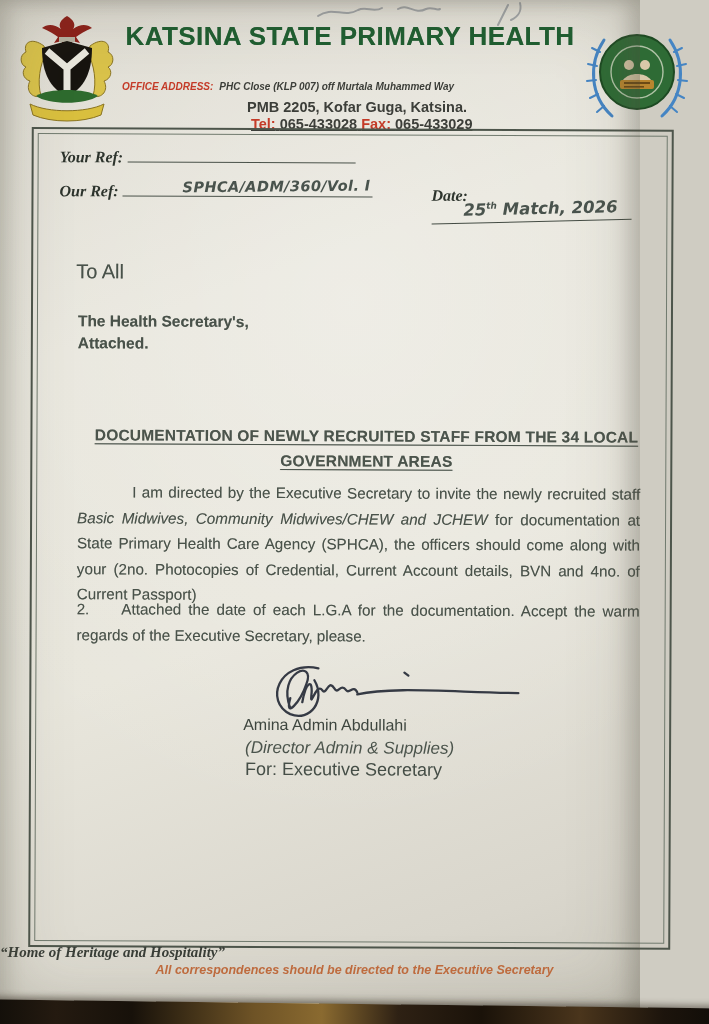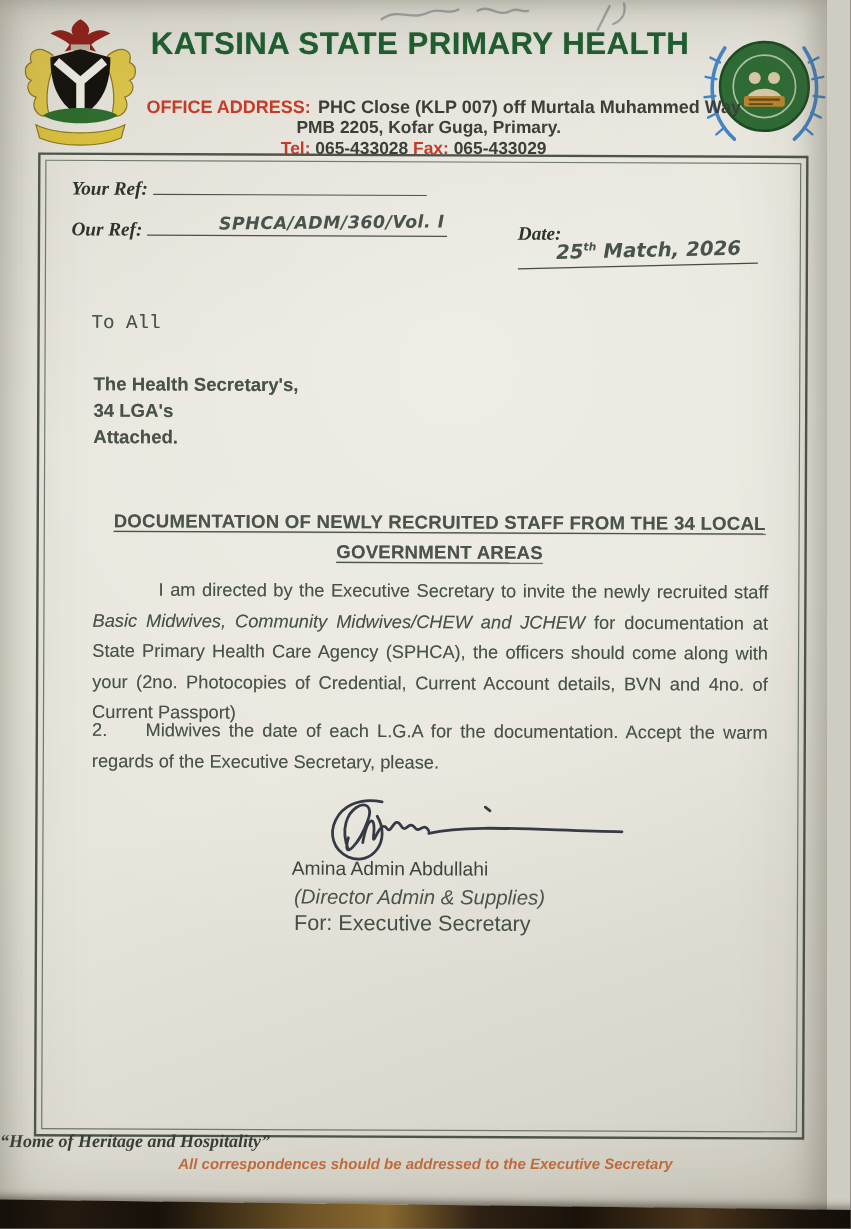--- a/index.html
+++ b/index.html
@@ -5,45 +5,45 @@
   html,body{margin:0;padding:0;}
   body{
     width:709px;height:1024px;overflow:hidden;
     font-family:"Liberation Sans",sans-serif;
     background:#14100a;
   }
   .scene{position:relative;width:709px;height:1024px;overflow:hidden;background:#cfccc2;}
 
   
   .paper{
-    position:absolute;left:0;top:0;width:689px;height:1010px;
+    position:absolute;left:0;top:0;width:640px;height:1010px;
     background:
       radial-gradient(120% 80% at 55% 30%, rgba(255,255,255,.30), rgba(0,0,0,0) 65%),
       linear-gradient(160deg,#dbd8ce 0%,#e7e5db 30%,#e8e6dc 58%,#d9d6cc 88%,#cfccc1 100%);
   }
   .vignette{position:absolute;inset:0;pointer-events:none;
     box-shadow:inset 0 0 70px rgba(90,85,70,.28), inset -12px 0 18px rgba(80,78,68,.22), inset 10px 0 16px rgba(80,78,68,.15);}
   .table-surface{
     position:absolute;left:-20px;top:1004px;width:760px;height:60px;
     transform:rotate(0.7deg);transform-origin:50% 0;
     background:linear-gradient(90deg,#0e0c08 0%,#241a10 10%,#17110a 20%,#6e5326 36%,#8a6a30 45%,#2e2114 55%,#1a1209 66%,#4a351c 79%,#1c140c 90%,#0c0a06 100%);
     box-shadow:0 -3px 6px rgba(40,30,20,.45);
   }
   .scribble{position:absolute;left:300px;top:0;opacity:.65;}
 
   
   .coat{position:absolute;left:16px;top:12px;}
   .seal{position:absolute;left:584px;top:22px;}
   .title{position:absolute;left:110px;top:22px;width:480px;text-align:center;
     color:var(--brand_green,#1e5e30);font-weight:bold;font-size:26px;line-height:1.12;letter-spacing:.4px;
     text-shadow:0 0 .6px rgba(30,80,45,.6);}
-  .addr-row1{position:absolute;left:122px;top:81px;font-size:15px;font-weight:bold;color:#3c3e39;white-space:nowrap;}
+  .addr-row1{position:absolute;left:122px;top:81px;font-size:10px;font-weight:bold;color:#3c3e39;white-space:nowrap;font-style:italic;}
   .addr-label{color:var(--accent_red,#c43b28);margin-right:6px;}
   .addr-row2{position:absolute;left:247px;top:99px;font-size:14.5px;font-weight:bold;color:#3c3e39;}
-  .addr-row3{position:absolute;left:234px;top:116px;font-size:14.5px;font-weight:bold;color:#3c3e39;}
+  .addr-row3{position:absolute;left:251px;top:116px;font-size:14.5px;font-weight:bold;color:#3c3e39;text-decoration:underline;}
   .red{color:var(--accent_red,#c43b28);}
 
   
   .box{position:absolute;left:30px;top:127px;width:638px;height:816px;
     border:2px solid #4d554b;transform:rotate(.25deg);transform-origin:0 50%;}
   .box::before{content:"";position:absolute;inset:4px;border:1.4px solid #707a6e;}
 
   
   .serifbi{font-family:"Liberation Serif",serif;font-style:italic;font-weight:bold;color:#2d342d;}
   .your-ref{position:absolute;left:26px;top:18px;font-size:16px;}
@@ -52,21 +52,21 @@
   .our-ref-val{position:absolute;left:60px;top:-4px;width:230px;text-align:left;}
   .hand{font-family:"DejaVu Sans",sans-serif;font-style:italic;color:#49534d;}
   .hand-ref{font-size:14.5px;letter-spacing:.4px;transform:rotate(-.8deg);display:inline-block;}
   .date-blk{position:absolute;left:398px;top:56px;font-size:16px;}
   .date-line{display:inline-block;width:200px;border-bottom:1.8px solid #444c44;height:16px;position:relative;transform:rotate(-1.6deg);}
   .date-val{position:absolute;left:32px;top:-6px;font-size:16.5px;white-space:nowrap;}
   .date-val sup{font-size:9px;}
 
   
   .bodytext{color:#49524a;text-shadow:0 0 .5px rgba(73,82,74,.45);}
-  .to-all{position:absolute;left:43px;top:131px;font-size:16px;font-family:Liberation Mono, monospace;}
+  .to-all{position:absolute;left:43px;top:131px;font-size:20px;}
   .recipient{position:absolute;left:45px;top:181px;font-size:15.5px;line-height:22px;font-weight:bold;}
   .subject{position:absolute;left:49px;top:294px;width:570px;text-align:center;
     font-size:15.5px;font-weight:bold;letter-spacing:.2px;line-height:1.6;
     text-decoration:underline;text-underline-offset:3px;color:#4b544c;text-shadow:0 0 .5px rgba(73,82,74,.5);}
   .para{position:absolute;left:45px;width:563px;font-size:15.2px;line-height:25.5px;text-align:justify;}
   .para1{top:350px;text-indent:55px;}
   .para2{top:467px;}
   .para2 .gap{display:inline-block;width:32px;}
   .ital{font-style:italic;}
 
@@ -131,21 +131,21 @@
       <rect x="40" y="64" width="20" height="1.6" fill="#6b4a14"></rect>
     </svg>
 
     <div class="title">
       <div>KATSINA STATE PRIMARY HEALTH</div>
     </div>
 
     <div class="addr-row1">
       <span class="addr-label">OFFICE ADDRESS:</span><span>PHC Close (KLP 007) off Murtala Muhammed Way</span>
     </div>
-    <div class="addr-row2">PMB 2205, Kofar Guga, Primary.</div>
+    <div class="addr-row2">PMB 2205, Kofar Guga, Katsina.</div>
     <div class="addr-row3">
       <span class="red">Tel:</span>
       <span>065-433028</span>
       <span class="red">Fax:</span>
       <span>065-433029</span>
     </div>
 
     <div class="box">
 
       <div class="your-ref serifbi">
@@ -164,48 +164,47 @@
         <span>Date:</span>
         <span class="date-line">
           <span class="date-val hand"><span>25</span><sup>th</sup><span> Match, 2026</span></span>
         </span>
       </div>
 
       <div class="to-all bodytext">To All</div>
 
       <div class="recipient bodytext">
         <div>The Health Secretary's,</div>
-        <div>34 LGA's</div>
         <div>Attached.</div>
       </div>
 
       <div class="subject">DOCUMENTATION OF NEWLY RECRUITED STAFF FROM THE 34 LOCAL GOVERNMENT AREAS</div>
 
       <div class="para para1 bodytext">
         <span>I am directed by the Executive Secretary to invite the newly recruited staff </span><span class="ital">Basic Midwives, Community Midwives/CHEW and JCHEW</span><span> for documentation at State Primary Health Care Agency (SPHCA), the officers should come along with your (2no. Photocopies of Credential, Current Account details, BVN and 4no. of Current Passport)</span>
       </div>
 
       <div class="para para2 bodytext">
-        <span>2.</span><span class="gap"></span><span>Midwives the date of each L.G.A for the documentation. Accept the warm regards of the Executive Secretary, please.</span>
+        <span>2.</span><span class="gap"></span><span>Attached the date of each L.G.A for the documentation. Accept the warm regards of the Executive Secretary, please.</span>
       </div>
 
       <svg class="sig" width="280" height="70" viewBox="0 0 280 70">
         <g fill="none" stroke="#272c38" stroke-width="2.3" stroke-linecap="round" opacity=".92">
           <path d="M62 10 C 22 2 8 44 34 56 C 54 64 70 42 58 22"></path>
           <path d="M34 50 C 20 14 60 0 50 26 C 44 44 28 62 34 40"></path>
           <path d="M46 44 C 50 22 57 20 55 38 C 54 50 60 24 66 32 C 70 38 72 20 78 30 C 82 37 84 24 90 32 C 93 36 97 26 101 34"></path>
           <path d="M101 36 C 135 28 190 33 262 34"></path>
           <path d="M148 14 l 4 3"></path>
         </g>
       </svg>
       <div class="sig-name">Amina Admin Abdullahi</div>
       <div class="sig-title">(Director Admin &amp; Supplies)</div>
       <div class="sig-for">For: Executive Secretary</div>
     </div>
 
     <div class="motto">“Home of Heritage and Hospitality”</div>
-    <div class="foot-note">All correspondences should be addressed to the Executive Secretary</div>
+    <div class="foot-note">All correspondences should be directed to the Executive Secretary</div>
 
     <div class="vignette"></div>
   </div>
 
   <div class="table-surface"></div>
 </div>
 
 </body></html>

